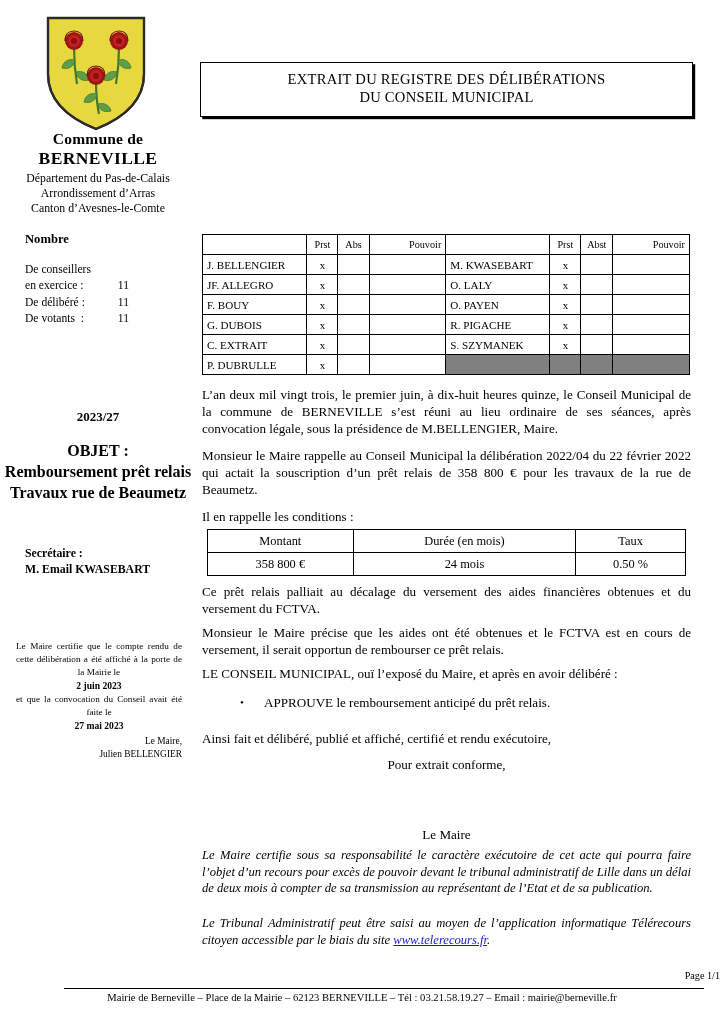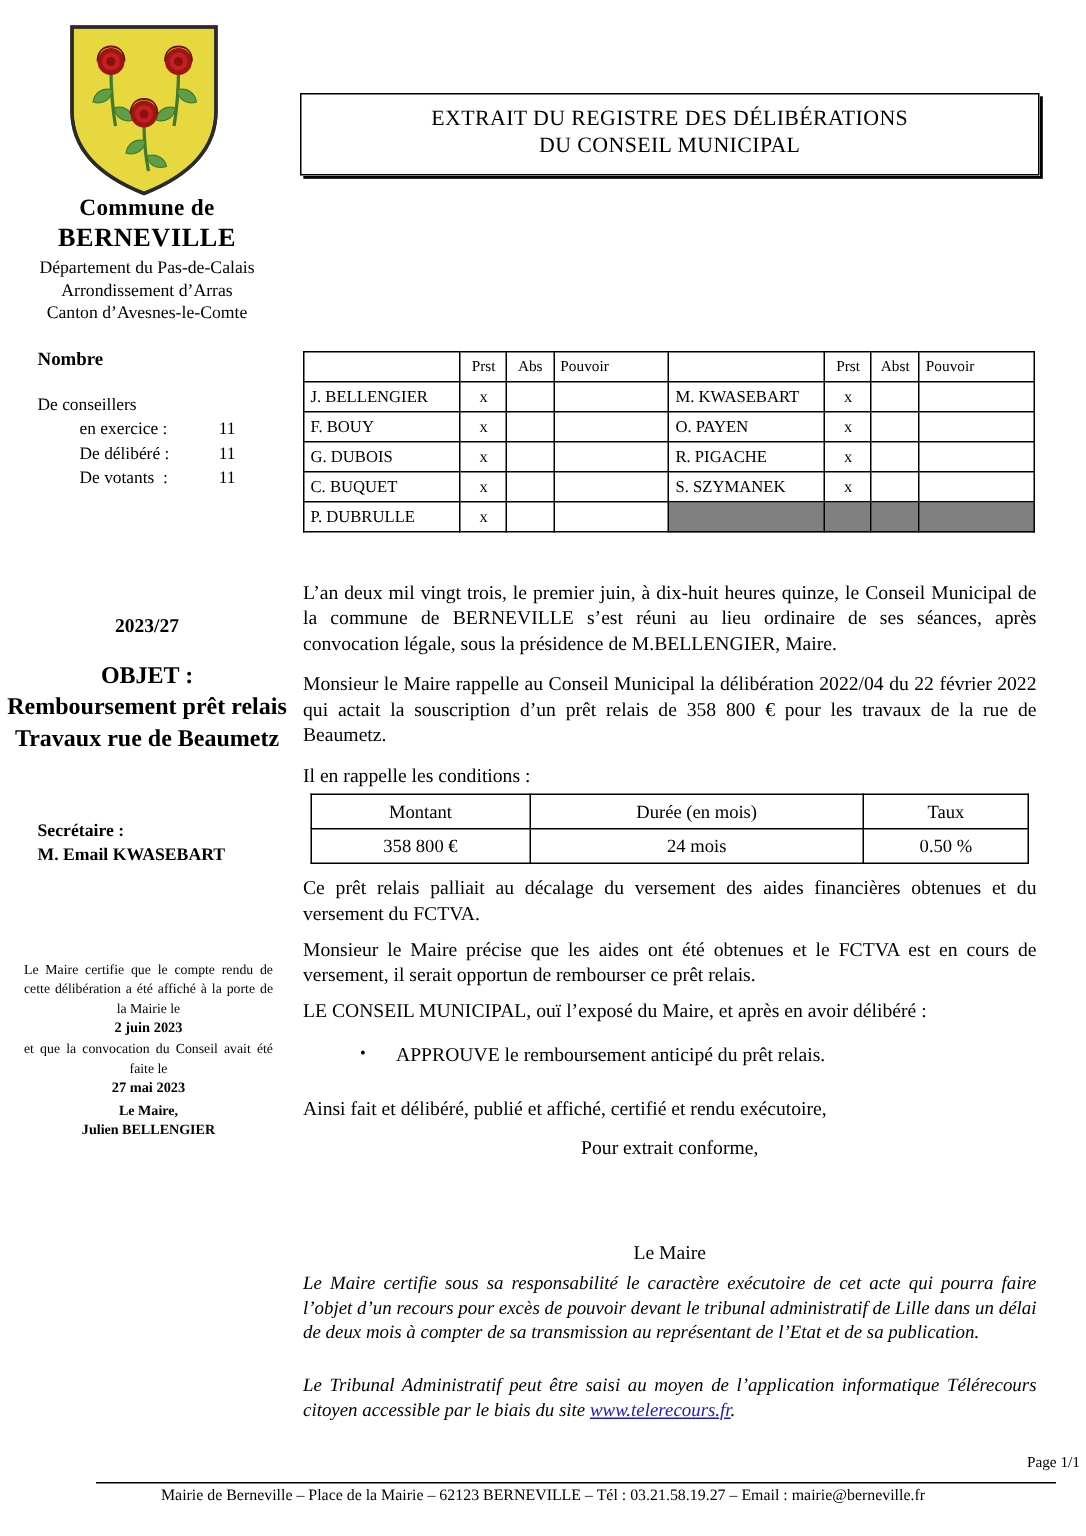--- a/index.html
+++ b/index.html
@@ -77,21 +77,20 @@
     font-size: 11.6px;
     line-height: 1.42;
   }
   .nombre-rows .nrow {
     display: block;
     white-space: pre;
   }
   .nombre-rows .nlabel {
     display: inline-block;
     width: 76px;
-    margin-left: 28px;
   }
   .nombre-rows .nval {
     display: inline-block;
     width: 28px;
     text-align: right;
   }
 
   
   .delib-num {
     position: absolute;
@@ -133,24 +132,23 @@
     font-size: 9.2px;
     line-height: 1.42;
   }
   .certif .b { font-weight: bold; font-size: 9.6px; }
   .certif .just { text-align: justify; text-align-last: center; }
   .certif-sign {
     position: absolute;
     left: 16px;
     top: 735px;
     width: 166px;
-    text-align: center;
+    text-align: right;
     font-size: 9.4px;
     line-height: 1.42;
-    font-weight: bold;
   }
 
   
   .main-col {
     position: absolute;
     left: 196px;
     top: 0;
     width: 528px;
     height: 1024px;
   }
@@ -199,21 +197,21 @@
     font-weight: normal;
     vertical-align: middle;
   }
   .att-table .c-name { width: 113px; }
   .att-table .c-prst { width: 33px; text-align: center; }
   .att-table .c-abs  { width: 33px; text-align: center; }
   .att-table .c-pouv { width: 88px; }
   .att-table thead td { font-size: 10.2px; padding-left: 4px; }
   .att-table thead td.c-prst,
   .att-table thead td.c-abs { text-align: center; }
-  .att-table thead td.c-pouv { text-align: left; }
+  .att-table thead td.c-pouv { text-align: right; }
   .att-table .mark { text-align: center; font-size: 11px; }
   .att-table td.shaded { background: #808080; }
 
   
   .body-p {
     position: absolute;
     left: 6px;
     width: 489px;
     font-size: 13.1px;
     line-height: 1.30;
@@ -434,41 +432,51 @@
           <td class="c-name">J. BELLENGIER</td>
           <td class="c-prst mark">x</td>
           <td class="c-abs mark"></td>
           <td class="c-pouv"></td>
           <td class="c-name">M. KWASEBART</td>
           <td class="c-prst mark">x</td>
           <td class="c-abs mark"></td>
           <td class="c-pouv"></td>
         </tr>
         <tr>
+          <td class="c-name">JF. ALLEGRO</td>
+          <td class="c-prst mark">x</td>
+          <td class="c-abs mark"></td>
+          <td class="c-pouv"></td>
+          <td class="c-name">O. LALY</td>
+          <td class="c-prst mark">x</td>
+          <td class="c-abs mark"></td>
+          <td class="c-pouv"></td>
+        </tr>
+        <tr>
           <td class="c-name">F. BOUY</td>
           <td class="c-prst mark">x</td>
           <td class="c-abs mark"></td>
           <td class="c-pouv"></td>
           <td class="c-name">O. PAYEN</td>
           <td class="c-prst mark">x</td>
           <td class="c-abs mark"></td>
           <td class="c-pouv"></td>
         </tr>
         <tr>
           <td class="c-name">G. DUBOIS</td>
           <td class="c-prst mark">x</td>
           <td class="c-abs mark"></td>
           <td class="c-pouv"></td>
           <td class="c-name">R. PIGACHE</td>
           <td class="c-prst mark">x</td>
           <td class="c-abs mark"></td>
           <td class="c-pouv"></td>
         </tr>
         <tr>
-          <td class="c-name">C. BUQUET</td>
+          <td class="c-name">C. EXTRAIT</td>
           <td class="c-prst mark">x</td>
           <td class="c-abs mark"></td>
           <td class="c-pouv"></td>
           <td class="c-name">S. SZYMANEK</td>
           <td class="c-prst mark">x</td>
           <td class="c-abs mark"></td>
           <td class="c-pouv"></td>
         </tr>
         <tr>
           <td class="c-name">P. DUBRULLE</td>

